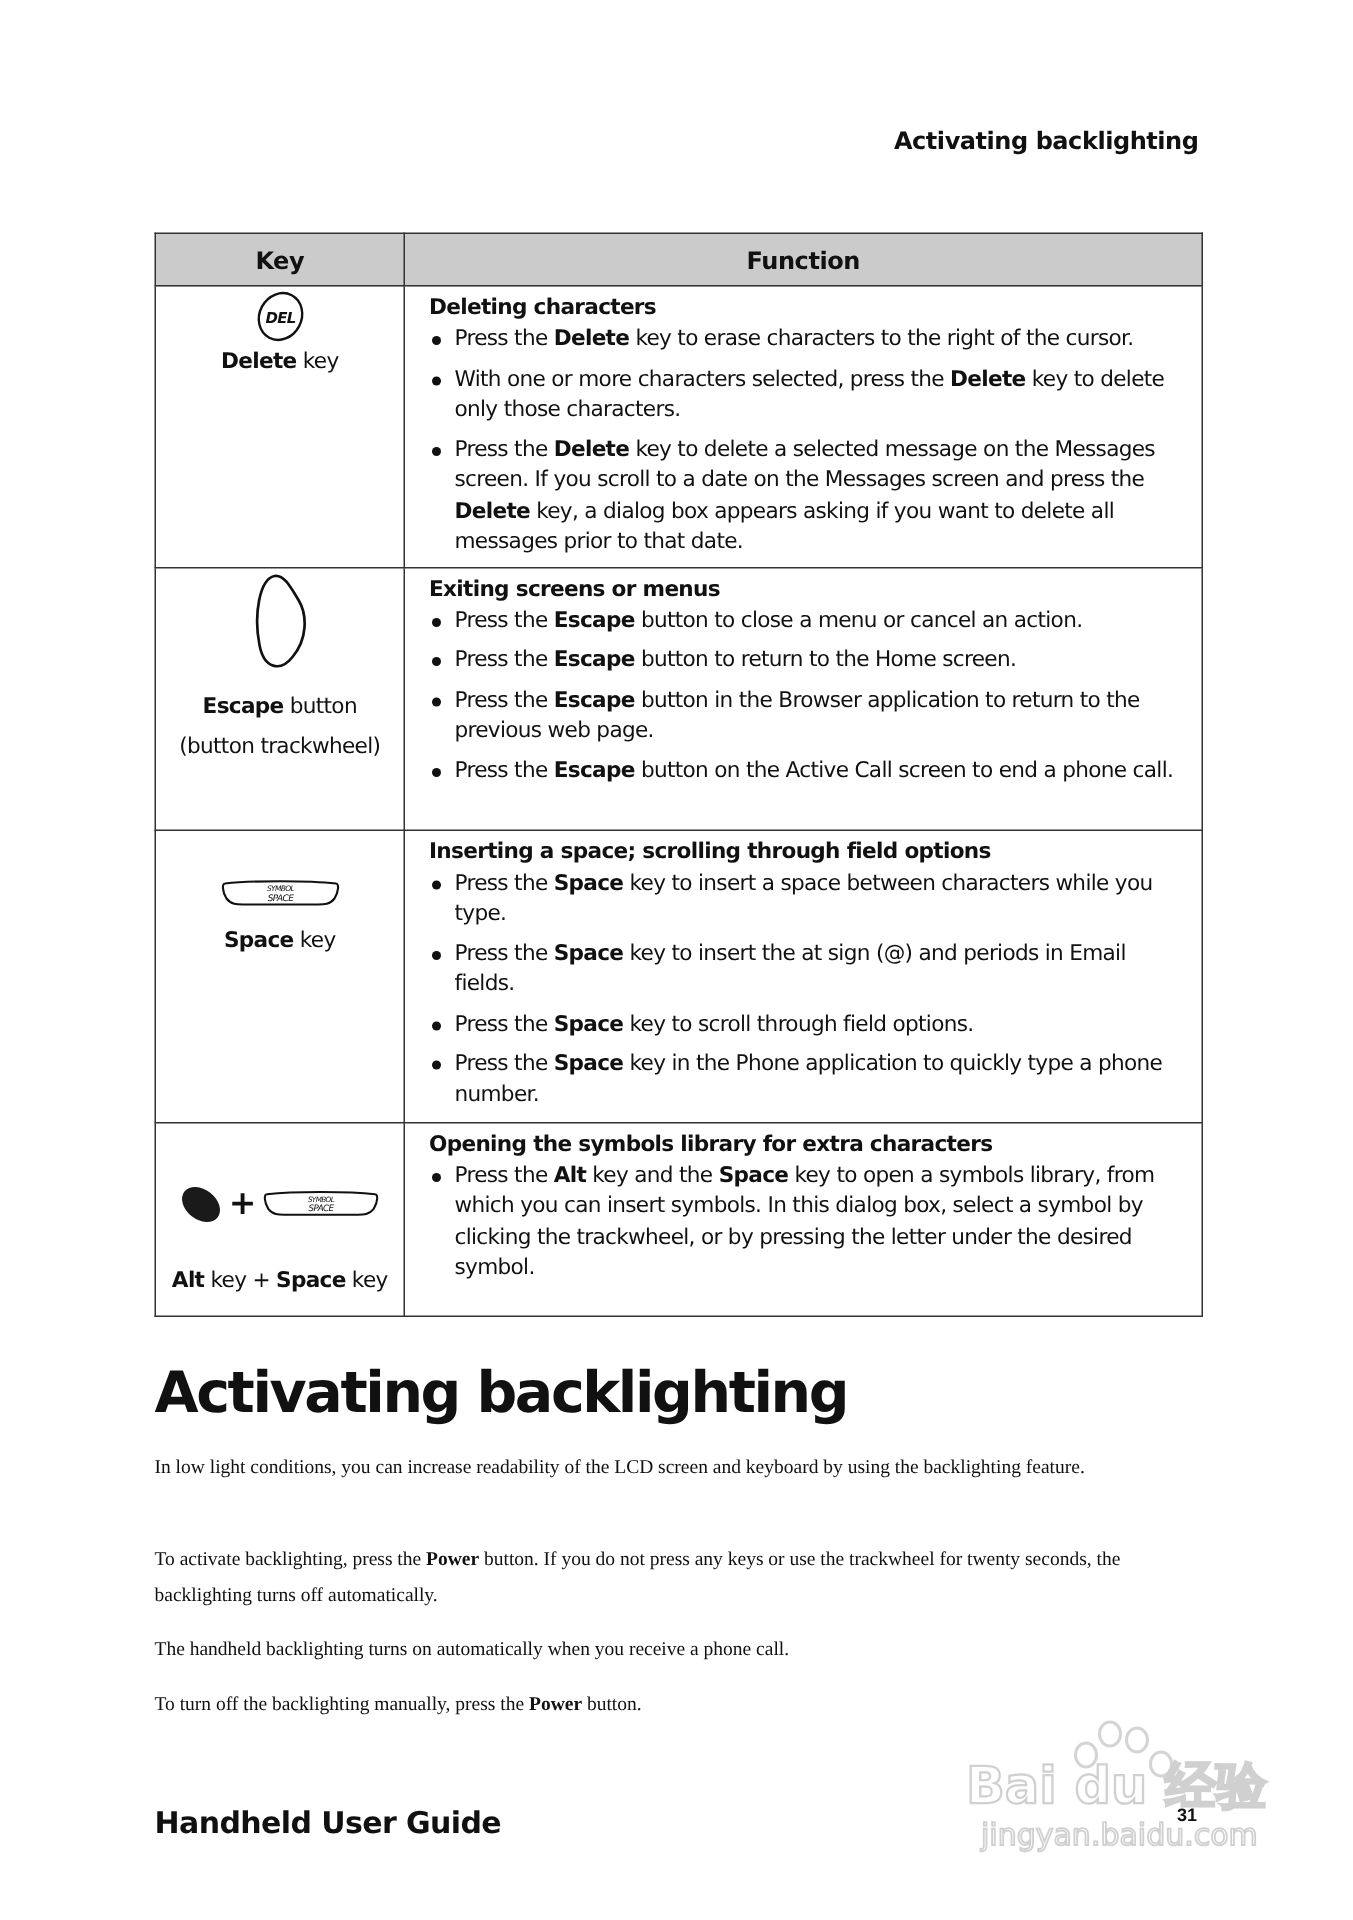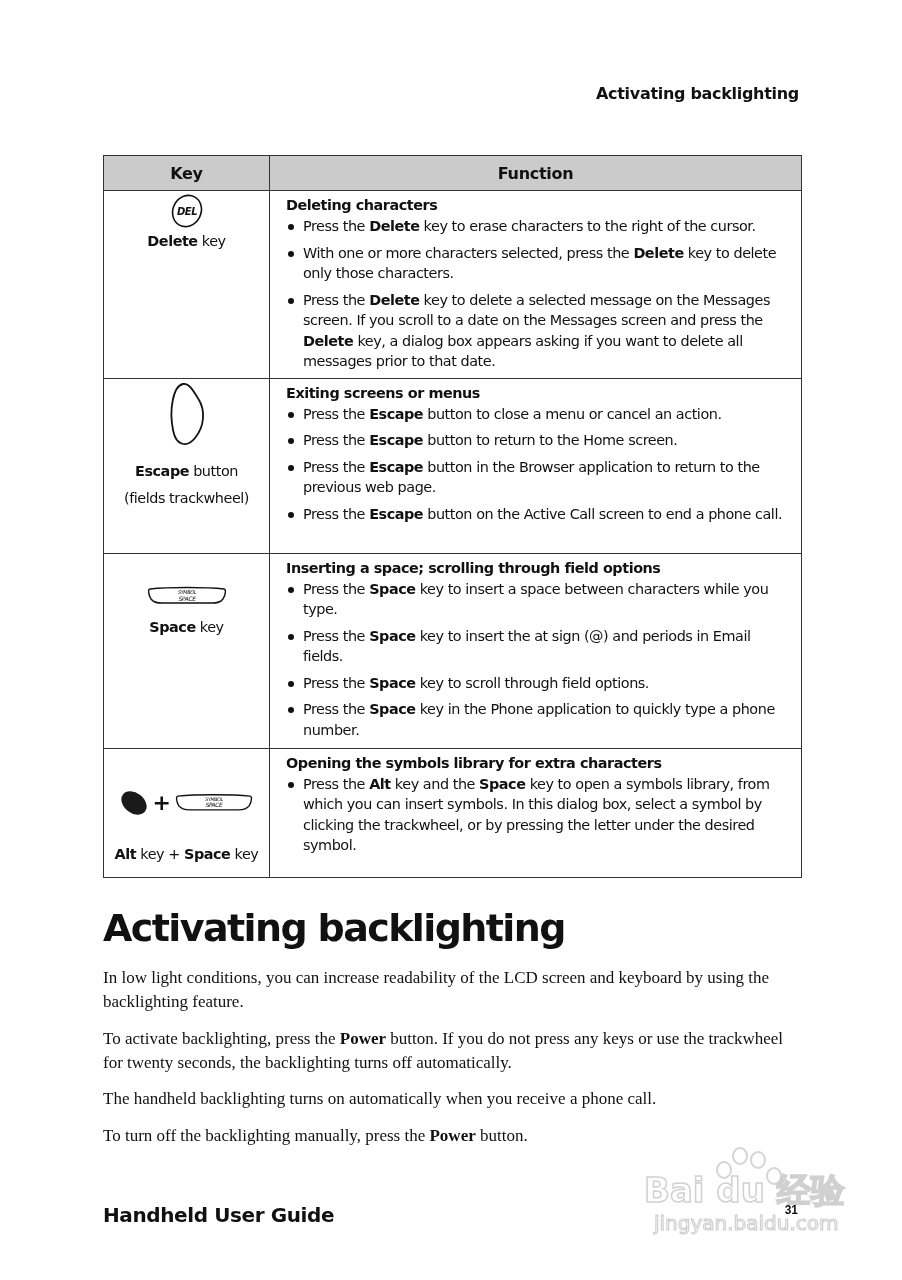--- a/index.html
+++ b/index.html
@@ -41,21 +41,21 @@
 
   .icon-wrap { display: block; margin: 0 auto; }
 
   h1.section-title {
     position: absolute; left: 103px; top: 900px; margin: 0;
     font-family: "DejaVu Sans", sans-serif; font-weight: bold; font-size: 38px;
     letter-spacing: -1.6px; line-height: 56px;
   }
   .body-text {
     position: absolute; left: 103px; width: 700px; margin: 0;
-    font-family: "Liberation Serif", serif; font-size: 17px; line-height: 23.5px;
+    font-family: "Liberation Serif", serif; font-size: 13px; line-height: 23.5px;
   }
   .body-text b { font-weight: bold; }
 
   .footer-left {
     position: absolute; left: 103px; top: 1203px;
     font-family: "DejaVu Sans", sans-serif; font-weight: bold; font-size: 20px; letter-spacing: -0.4px;
   }
   .footer-right {
     position: absolute; right: 104px; top: 1203px;
     font-family: Liberation Sans, sans-serif; font-weight: bold; font-size: 12px;
@@ -101,21 +101,21 @@
         </ul>
       </td>
     </tr>
 
     <tr style="height:175px">
       <td class="keycell">
         <svg class="icon-wrap" width="44" height="70" viewBox="0 0 44 70" style="margin-bottom:10px">
           <path d="M18 4 C 8 6, 4 30, 8 50 C 11 66, 22 68, 30 58 C 40 46, 40 30, 34 20 C 28 10, 24 3, 18 4 Z" fill="none" stroke="#111" stroke-width="1.8"></path>
         </svg>
         <span class="keylabel"><b>Escape</b><span> button</span></span>
-        <span class="keylabel" style="margin-top:5px">(fields trackwheel)</span>
+        <span class="keylabel" style="margin-top:5px">(button trackwheel)</span>
       </td>
       <td class="funccell">
         <div class="func-title">Exiting screens or menus</div>
         <ul class="bullets">
           <li><span>Press the </span><b>Escape</b><span> button to close a menu or cancel an action.</span></li>
           <li><span>Press the </span><b>Escape</b><span> button to return to the Home screen.</span></li>
           <li><span>Press the </span><b>Escape</b><span> button in the Browser application to return to the previous web page.</span></li>
           <li><span>Press the </span><b>Escape</b><span> button on the Active Call screen to end a phone call.</span></li>
         </ul>
       </td>

